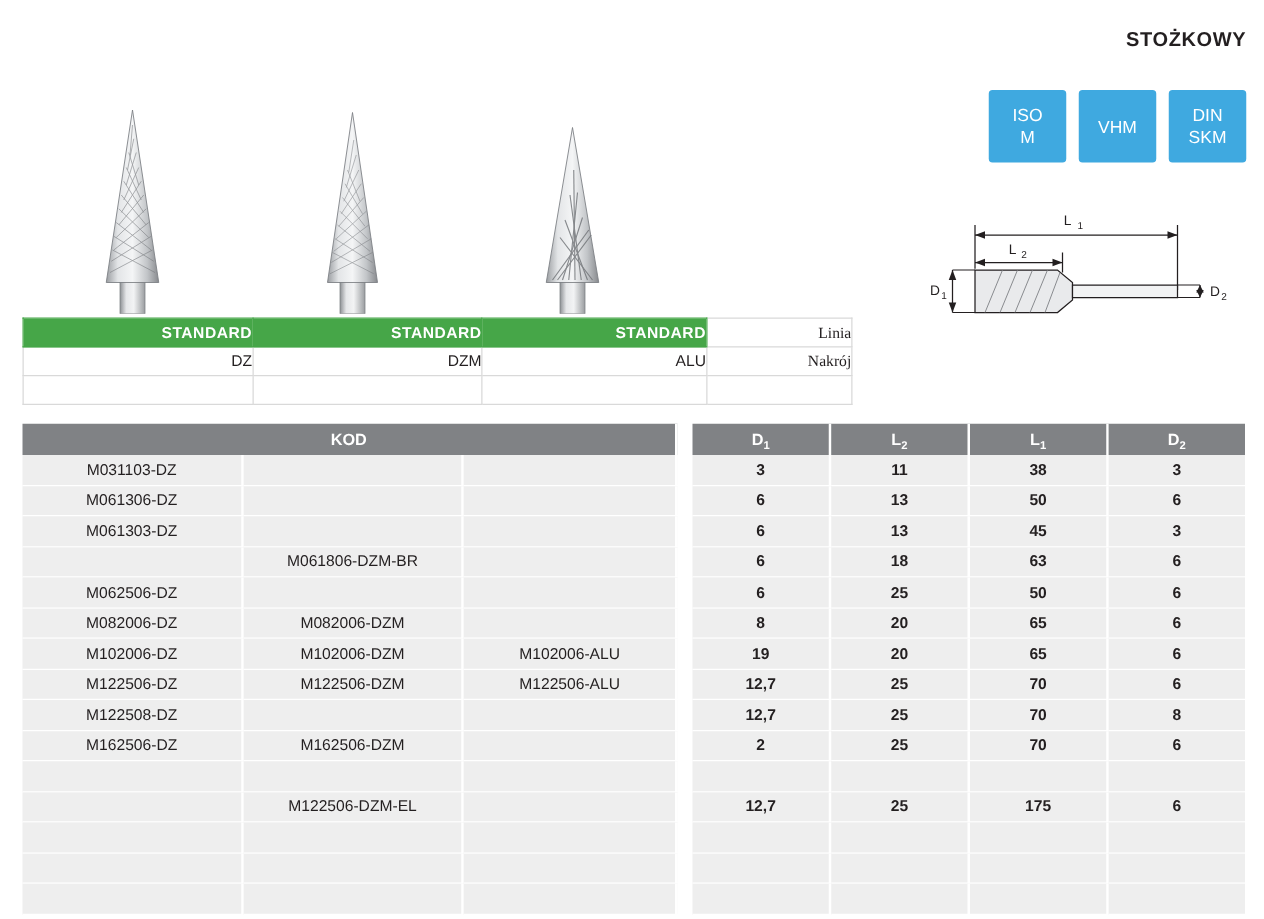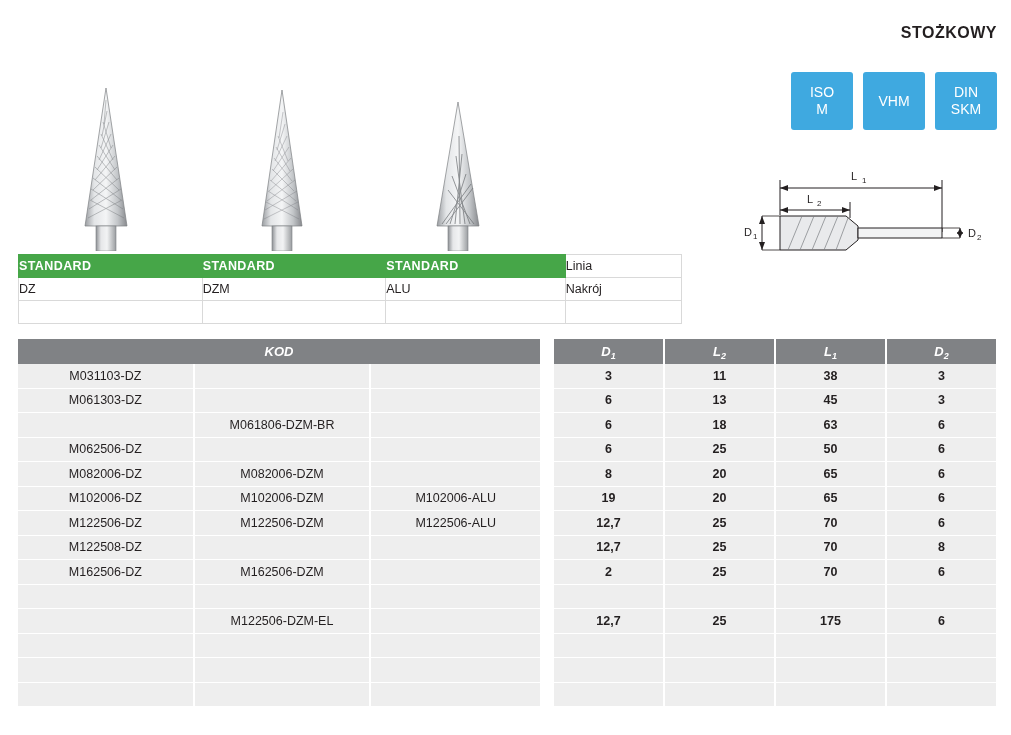--- a/index.html
+++ b/index.html
@@ -72,21 +72,21 @@
   .small-table {
     position: absolute;
     left: 18px;
     top: 254px;
     width: 664px;
     border-collapse: collapse;
     font-size: 12.5px;
   }
   .small-table td {
     height: 22px;
-    text-align: left;
+    text-align: right;
     border: 1px solid #d9d9d9;
     padding: 0;
     background: #ffffff;
   }
   .small-table tr.head td {
     background: #46a648;
     color: #ffffff;
     font-weight: bold;
     font-size: 12.5px;
     border: 1px solid #46a648;
@@ -95,21 +95,21 @@
   .small-table tr.head td.plain {
     background: #ffffff;
     color: #231f20;
     font-weight: normal;
     border: 1px solid #d9d9d9;
     letter-spacing: 0;
   }
   .small-table td.c1 { width: 176px; }
   .small-table td.c2 { width: 176px; }
   .small-table td.c3 { width: 172px; }
-  .small-table td.c4 { width: 111px; }
+  .small-table td.c4 { width: 111px; font-family: Liberation Serif, serif; }
 
   
   .diagram {
     position: absolute;
     left: 722px;
     top: 160px;
     width: 280px;
     height: 115px;
   }
 
@@ -129,21 +129,20 @@
     text-align: center;
     vertical-align: middle;
   }
   .main-table thead th {
     background: #808285;
     color: #ffffff;
     font-weight: bold;
     font-size: 13px;
     height: 25px;
     border-right: 2px solid #ffffff;
-    font-style: italic;
   }
   .main-table thead th.last { border-right: none; }
   .main-table td {
     background: #eeeeee;
     border-bottom: 1px solid #ffffff;
     border-right: 2px solid #ffffff;
     color: #231f20;
   }
   .main-table td.num {
     font-weight: bold;
@@ -362,20 +361,30 @@
       <td class="col-kod1">M031103-DZ</td>
       <td class="col-kod2"></td>
       <td class="col-kod3"></td>
       <td class="sep"></td>
       <td class="col-d1 num">3</td>
       <td class="col-l2 num">11</td>
       <td class="col-l1 num">38</td>
       <td class="col-d2 num last">3</td>
     </tr>
     <tr>
+      <td class="col-kod1">M061306-DZ</td>
+      <td class="col-kod2"></td>
+      <td class="col-kod3"></td>
+      <td class="sep"></td>
+      <td class="col-d1 num">6</td>
+      <td class="col-l2 num">13</td>
+      <td class="col-l1 num">50</td>
+      <td class="col-d2 num last">6</td>
+    </tr>
+    <tr>
       <td class="col-kod1">M061303-DZ</td>
       <td class="col-kod2"></td>
       <td class="col-kod3"></td>
       <td class="sep"></td>
       <td class="col-d1 num">6</td>
       <td class="col-l2 num">13</td>
       <td class="col-l1 num">45</td>
       <td class="col-d2 num last">3</td>
     </tr>
     <tr>

